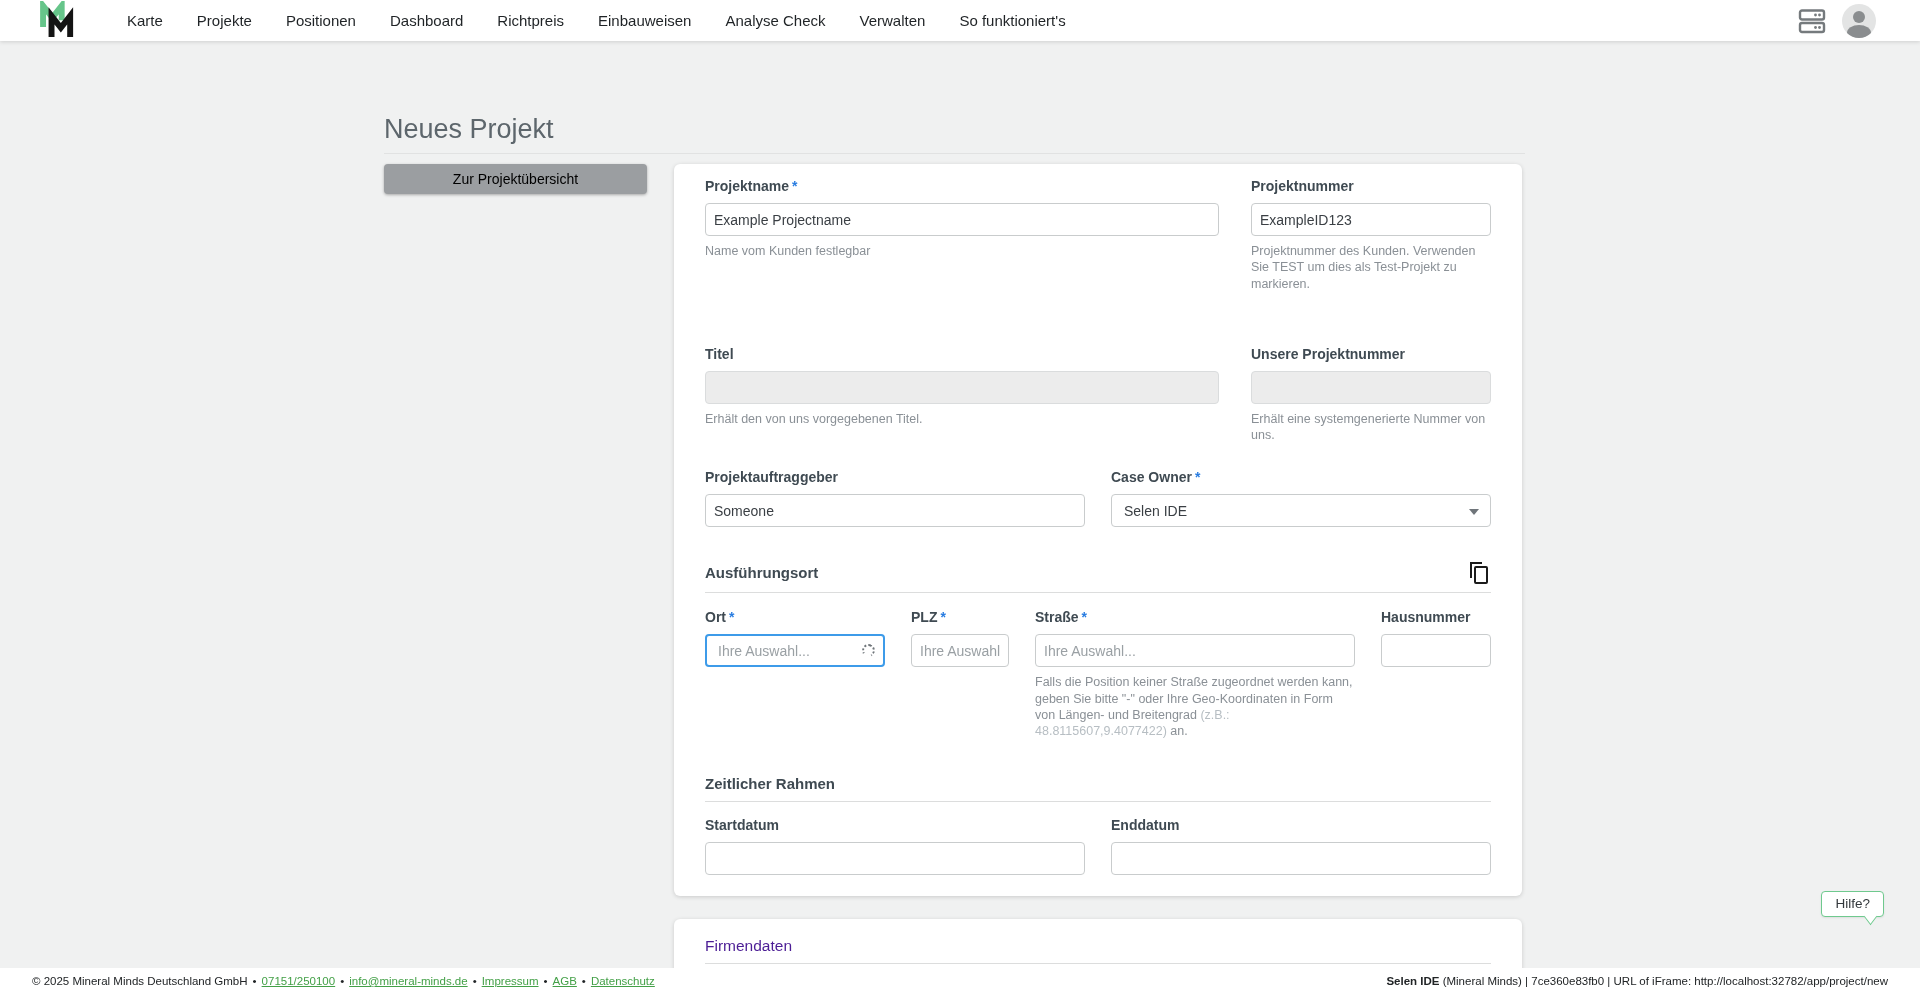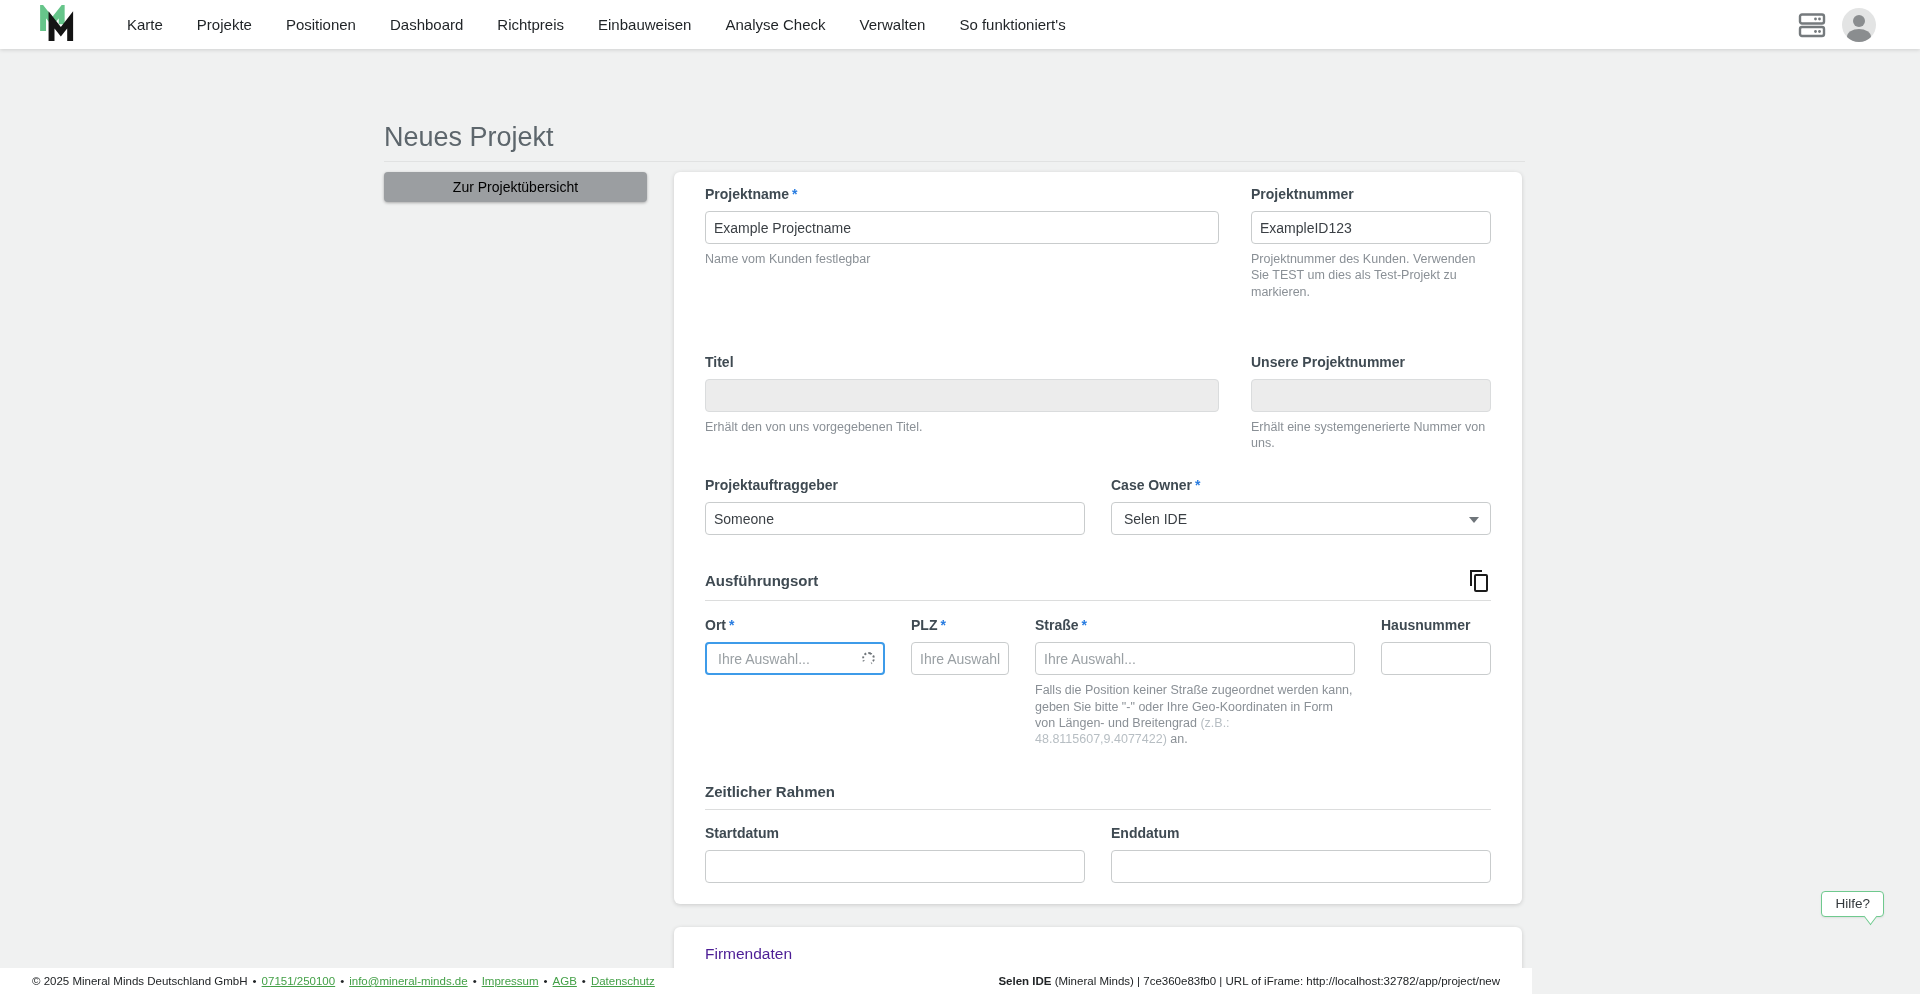--- a/index.html
+++ b/index.html
@@ -5,21 +5,21 @@
   * { box-sizing: border-box; margin: 0; padding: 0; }
   html, body { width: 1920px; height: 994px; overflow: hidden; }
   body {
     font-family: "Liberation Sans", "DejaVu Sans", sans-serif;
     background: #f0f1f1;
     color: #3f4a52;
   }
 
   
   .topnav {
-    height: 49px; background: #fff;
+    height: 41px; background: #fff;
     box-shadow: 0 1px 4px rgba(0,0,0,.14);
     display: flex; align-items: center;
     position: relative; z-index: 30;
   }
   .logo { margin: 0 28px 0 38px; display: flex; align-items: center; cursor: pointer; }
   .nav-items { display: flex; align-items: center; height: 100%; }
   .nav-item {
     padding: 0 17px; font-size: 15px; color: #1f2326;
     display: flex; align-items: center; height: 100%;
     cursor: pointer; white-space: nowrap; text-decoration: none;
@@ -124,21 +124,21 @@
   }
   .help-bubble::after {
     content: ""; position: absolute; right: 7px; bottom: -6px;
     width: 10px; height: 10px; background: #fff;
     border-right: 1px solid #6fc98e; border-bottom: 1px solid #6fc98e;
     transform: rotate(45deg) skew(8deg, 8deg);
   }
 
   
   .footer {
-    position: fixed; left: 0; bottom: 0; width: 1532px; height: 26px;
+    position: fixed; left: 0; bottom: 0; width: 1920px; height: 26px;
     background: #fff; z-index: 35;
     display: flex; align-items: center; justify-content: space-between;
     padding: 0 32px; font-size: 11.5px; color: #212426;
   }
   .footer a { color: #43a047; text-decoration: underline; cursor: pointer; }
   .footer .sep { margin: 0 5px; color: #212426; }
   .footer-right b { font-weight: 700; }
 </style>
 </head>
 <body>

